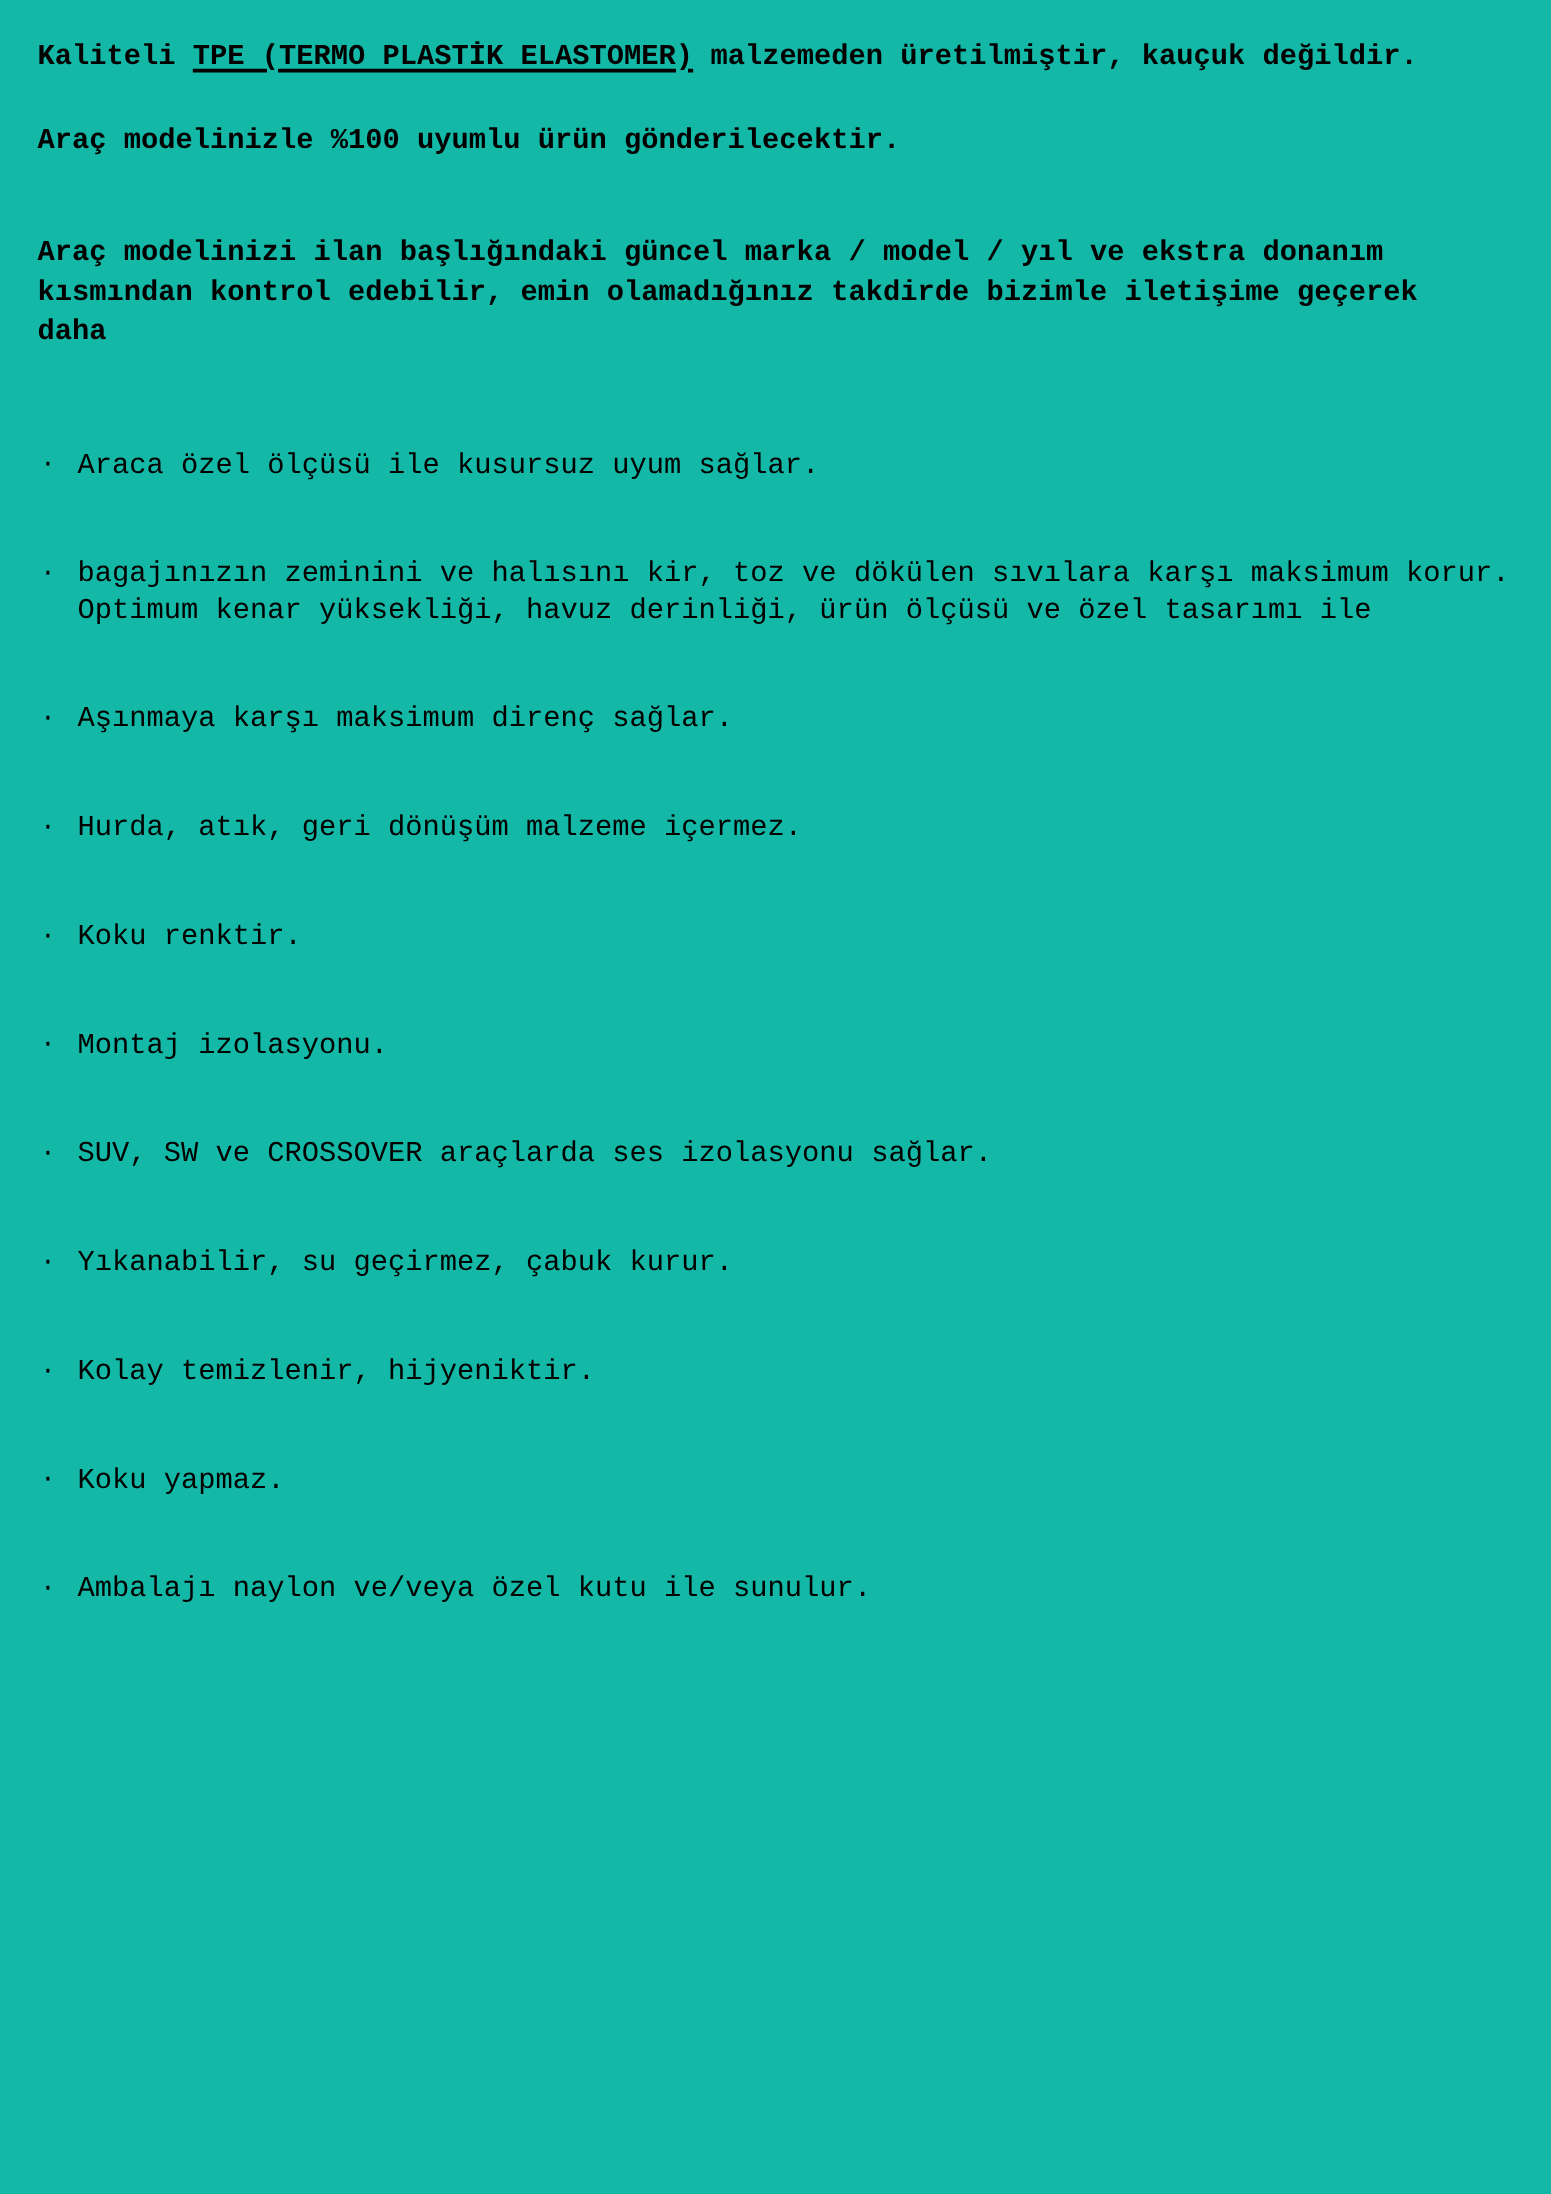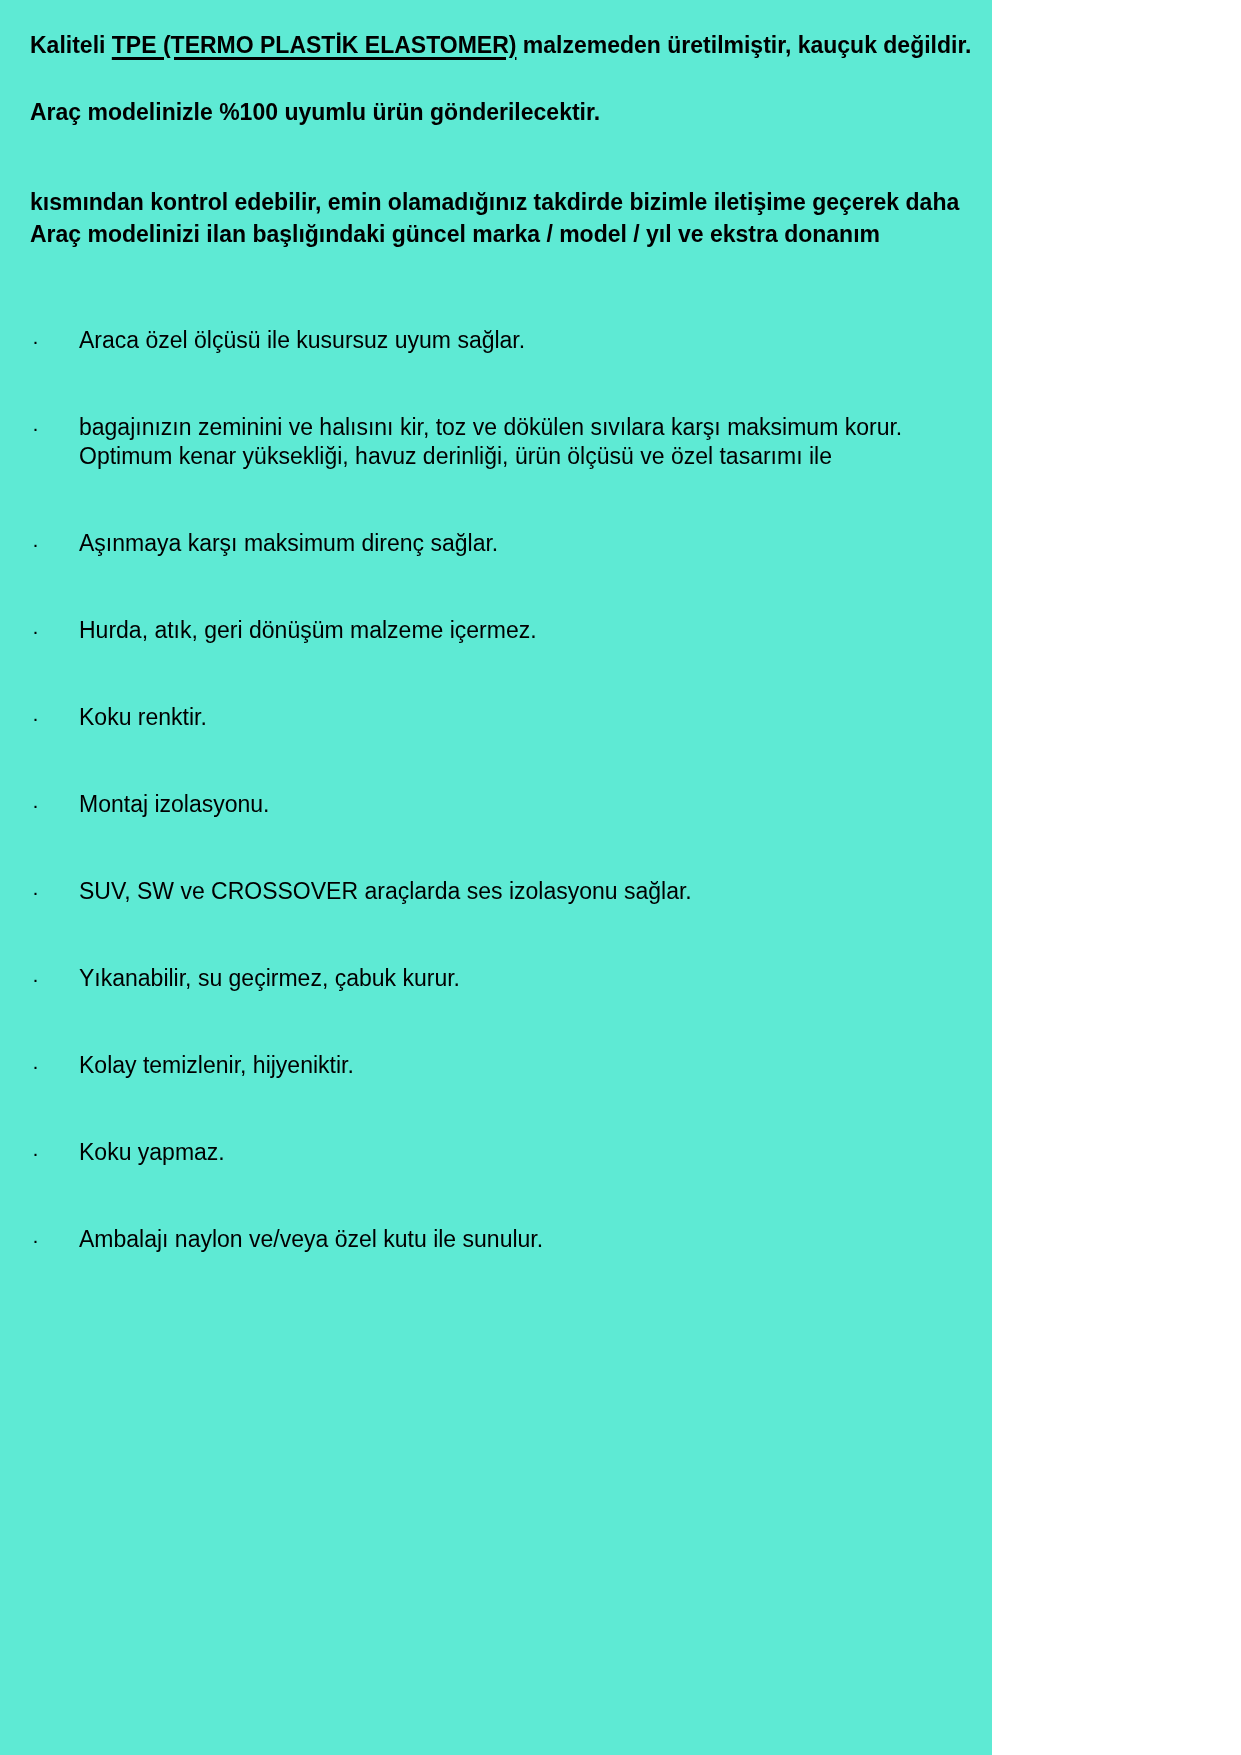--- a/index.html
+++ b/index.html
@@ -2,25 +2,25 @@
 <html lang="tr"><head>
 <meta charset="utf-8">
 <style>
   html, body {
     margin: 0;
     padding: 0;
     background: #ffffff;
   }
   .page {
     position: relative;
-    width: 992px;
+    width: 1241px;
     height: 1755px;
-    background: #5eead4;
+    background: #14b8a6;
     color: #000000;
-    font-family: Liberation Sans, sans-serif;
+    font-family: Liberation Mono, monospace;
     overflow: hidden;
     box-sizing: border-box;
     padding: 30px 30px 0 30px;
   }
   .heading {
     font-size: 23px;
     font-weight: bold;
     line-height: 31px;
     margin: 0;
     white-space: nowrap;
@@ -51,35 +51,35 @@
   }
   .bullet-marker {
     flex: 0 0 32px;
     width: 32px;
     padding-left: 2px;
     box-sizing: border-box;
     font-size: 21px;
     line-height: 29px;
     color: #000000;
   }
-  .bullet-text { flex: 1 1 auto; margin-left: 17px; }
+  .bullet-text { flex: 1 1 auto; }
   .bullet-text .bullet-line { display: block; }
 </style>
 </head>
 <body>
 
 <div class="page">
 
   <p class="heading heading-1"><span>Kaliteli </span><span class="underlined">TPE (TERMO PLASTİK ELASTOMER)</span><span> malzemeden üretilmiştir, kauçuk değildir.</span></p>
 
   <p class="heading heading-2">Araç modelinizle %100 uyumlu ürün gönderilecektir.</p>
 
   <p class="intro-paragraph">
+    <span class="para-line">Araç modelinizi ilan başlığındaki güncel marka / model / yıl ve ekstra donanım</span>
     <span class="para-line">kısmından kontrol edebilir, emin olamadığınız takdirde bizimle iletişime geçerek daha</span>
-    <span class="para-line">Araç modelinizi ilan başlığındaki güncel marka / model / yıl ve ekstra donanım</span>
   </p>
 
   <div class="feature-list">
 
     <div class="bullet-item">
       <span class="bullet-marker">·</span>
       <div class="bullet-text">
         <span class="bullet-line">Araca özel ölçüsü ile kusursuz uyum sağlar.</span>
       </div>
     </div>

